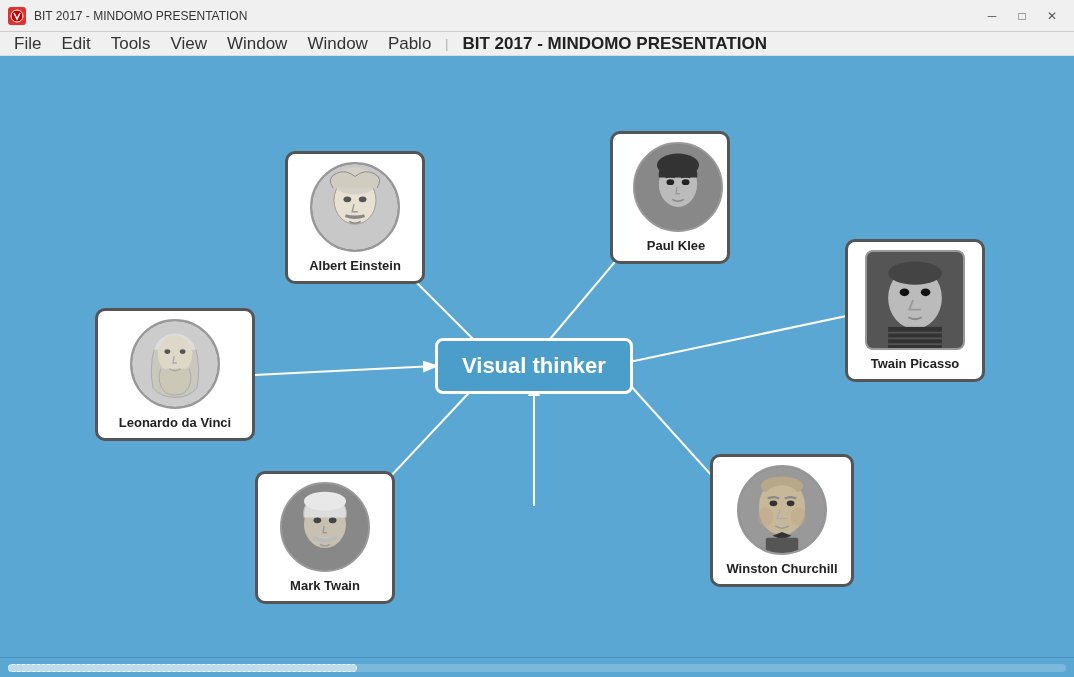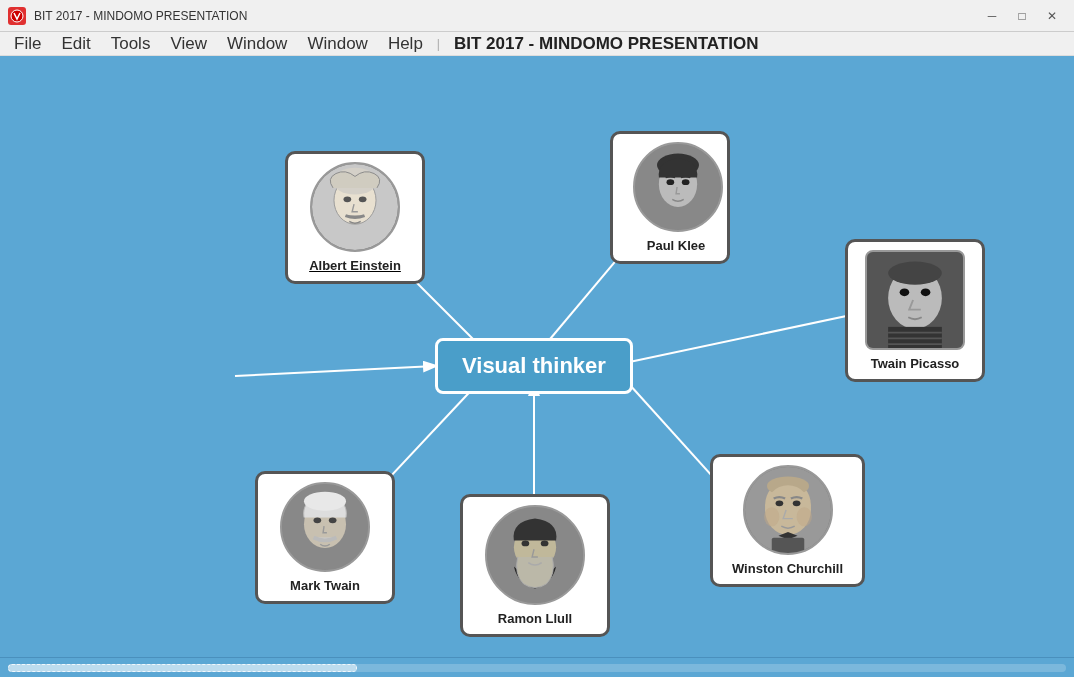--- a/index.html
+++ b/index.html
@@ -168,21 +168,21 @@
   </div>
 </div>
 
 <div id="menubar">
   <span class="menu-item">File</span>
   <span class="menu-item">Edit</span>
   <span class="menu-item">Tools</span>
   <span class="menu-item">View</span>
   <span class="menu-item">Window</span>
   <span class="menu-item">Window</span>
-  <span class="menu-item">Help</span>
+  <span class="menu-item">Pablo</span>
   <span class="menu-separator">|</span>
   <span class="menu-item" style="font-weight:bold; color:#222;">BIT 2017 - MINDOMO PRESENTATION</span>
 </div>
 
 <div id="canvas">
 
   <svg id="lines-svg">
 
     <line x1="355" y1="165" x2="490" y2="300" stroke="white" stroke-width="2" marker-end="url(#arrow-end)"></line>
 
@@ -202,21 +202,21 @@
       <marker id="arrow-end" markerWidth="8" markerHeight="8" refX="6" refY="3" orient="auto">
         <path d="M0,0 L0,6 L8,3 z" fill="white"></path>
       </marker>
     </defs>
   </svg>
 
   <div class="central-node" style="left:435px; top:282px;">
     <span>Visual thinker</span>
   </div>
 
-  <div class="person-card" style="left:285px; top:95px;text-decoration:underline;">
+  <div class="person-card" style="left:285px; top:95px;">
     <div class="portrait">
       <svg class="face-svg" viewBox="0 0 90 90">
         <rect width="90" height="90" rx="45" fill="#c8c8c8"></rect>
 
         <ellipse cx="45" cy="38" rx="22" ry="25" fill="#e8e0d0" stroke="#999" stroke-width="1"></ellipse>
 
         <ellipse cx="45" cy="18" rx="23" ry="14" fill="#d4d0c8"></ellipse>
         <path d="M22 25 Q15 15 25 10 Q35 5 45 13 Q55 5 65 10 Q75 15 68 25" fill="#d0ccc0" stroke="#888" stroke-width="1"></path>
 
         <ellipse cx="37" cy="37" rx="4" ry="3" fill="#555"></ellipse>
@@ -272,20 +272,43 @@
 
         <rect x="22" y="78" width="56" height="22" fill="#333"></rect>
         <line x1="22" y1="84" x2="78" y2="84" stroke="#555" stroke-width="2"></line>
         <line x1="22" y1="90" x2="78" y2="90" stroke="#555" stroke-width="2"></line>
         <line x1="22" y1="96" x2="78" y2="96" stroke="#555" stroke-width="2"></line>
       </svg>
     </div>
     <div class="name">Twain Picasso</div>
   </div>
 
+  <div class="person-card" style="left:95px; top:252px; width:160px;">
+    <div class="portrait">
+      <svg class="face-svg" viewBox="0 0 90 90">
+        <rect width="90" height="90" rx="45" fill="#ccc"></rect>
+
+        <ellipse cx="45" cy="35" rx="22" ry="22" fill="#ddd"></ellipse>
+
+        <path d="M23 30 Q18 50 22 70 Q30 80 45 80 Q60 80 68 70 Q72 50 67 30" fill="#c8c8bc" stroke="#aaa" stroke-width="1"></path>
+
+        <ellipse cx="45" cy="35" rx="18" ry="20" fill="#ddd8c8"></ellipse>
+
+        <ellipse cx="37" cy="32" rx="3" ry="2.5" fill="#555"></ellipse>
+        <ellipse cx="53" cy="32" rx="3" ry="2.5" fill="#555"></ellipse>
+
+        <path d="M44 37 L43 44 L47 44" fill="none" stroke="#aaa" stroke-width="1.5"></path>
+
+        <path d="M30 50 Q25 65 35 75 Q45 80 55 75 Q65 65 60 50" fill="#ccc8b8" stroke="#aaa" stroke-width="1"></path>
+
+        <path d="M39 50 Q45 54 51 50" fill="none" stroke="#aaa" stroke-width="1.5"></path>
+      </svg>
+    </div>
+    <div class="name">Leonardo da Vinci</div>
+  </div>
 
   <div class="person-card" style="left:255px; top:415px;">
     <div class="portrait">
       <svg class="face-svg" viewBox="0 0 90 90">
         <rect width="90" height="90" rx="45" fill="#888"></rect>
         <ellipse cx="45" cy="42" rx="22" ry="25" fill="#c8c0b0"></ellipse>
 
         <path d="M23 35 Q20 15 45 12 Q70 15 67 35" fill="#ddd" stroke="#bbb" stroke-width="1"></path>
         <ellipse cx="45" cy="18" rx="22" ry="10" fill="#e8e8e8"></ellipse>
 
@@ -295,44 +318,22 @@
         <path d="M44 44 L43 51 L47 51" fill="none" stroke="#999" stroke-width="1.5"></path>
 
         <path d="M33 56 Q45 62 57 56" fill="#ccc" stroke="#bbb" stroke-width="4"></path>
 
         <path d="M40 63 Q45 67 50 63" fill="none" stroke="#999" stroke-width="1.5"></path>
       </svg>
     </div>
     <div class="name">Mark Twain</div>
   </div>
 
-  <div class="person-card" style="left:460px; top:438px; width:150px;">
-    <div class="portrait" style="width:100px;height:100px;">
-      <svg width="100" height="100" viewBox="0 0 100 100">
-        <rect width="100" height="100" rx="50" fill="#888"></rect>
-        <ellipse cx="50" cy="42" rx="22" ry="22" fill="#c0b89a"></ellipse>
-
-        <path d="M28 35 Q25 15 50 12 Q75 15 72 35" fill="#333"></path>
-
-        <path d="M28 62 Q35 70 50 72 Q65 70 72 62 Q68 80 50 85 Q32 80 28 62" fill="#2a2a2a"></path>
-
-        <path d="M32 52 Q28 70 38 80 Q50 88 62 80 Q72 70 68 52" fill="#bbb8a8" stroke="#aaa" stroke-width="1"></path>
-
-        <ellipse cx="40" cy="38" rx="4" ry="3" fill="#333"></ellipse>
-        <ellipse cx="60" cy="38" rx="4" ry="3" fill="#333"></ellipse>
-
-        <path d="M49 44 L47 52 L53 52" fill="none" stroke="#999" stroke-width="1.5"></path>
-
-        <path d="M43 58 Q50 63 57 58" fill="none" stroke="#aaa" stroke-width="1.5"></path>
-      </svg>
-    </div>
-    <div class="name">Ramon Llull</div>
-  </div>
-
-  <div class="person-card" style="left:710px; top:398px; width:155px;">
+
+  <div class="person-card" style="left:710px; top:398px; width:144px;">
     <div class="portrait">
       <svg class="face-svg" viewBox="0 0 90 90">
         <rect width="90" height="90" rx="45" fill="#999"></rect>
 
         <ellipse cx="45" cy="40" rx="24" ry="26" fill="#c8b89a"></ellipse>
         <ellipse cx="45" cy="20" rx="22" ry="10" fill="#b8a88a"></ellipse>
 
         <ellipse cx="45" cy="45" rx="24" ry="26" fill="#c8b89a"></ellipse>
 
         <ellipse cx="36" cy="38" rx="4" ry="3" fill="#333"></ellipse>

